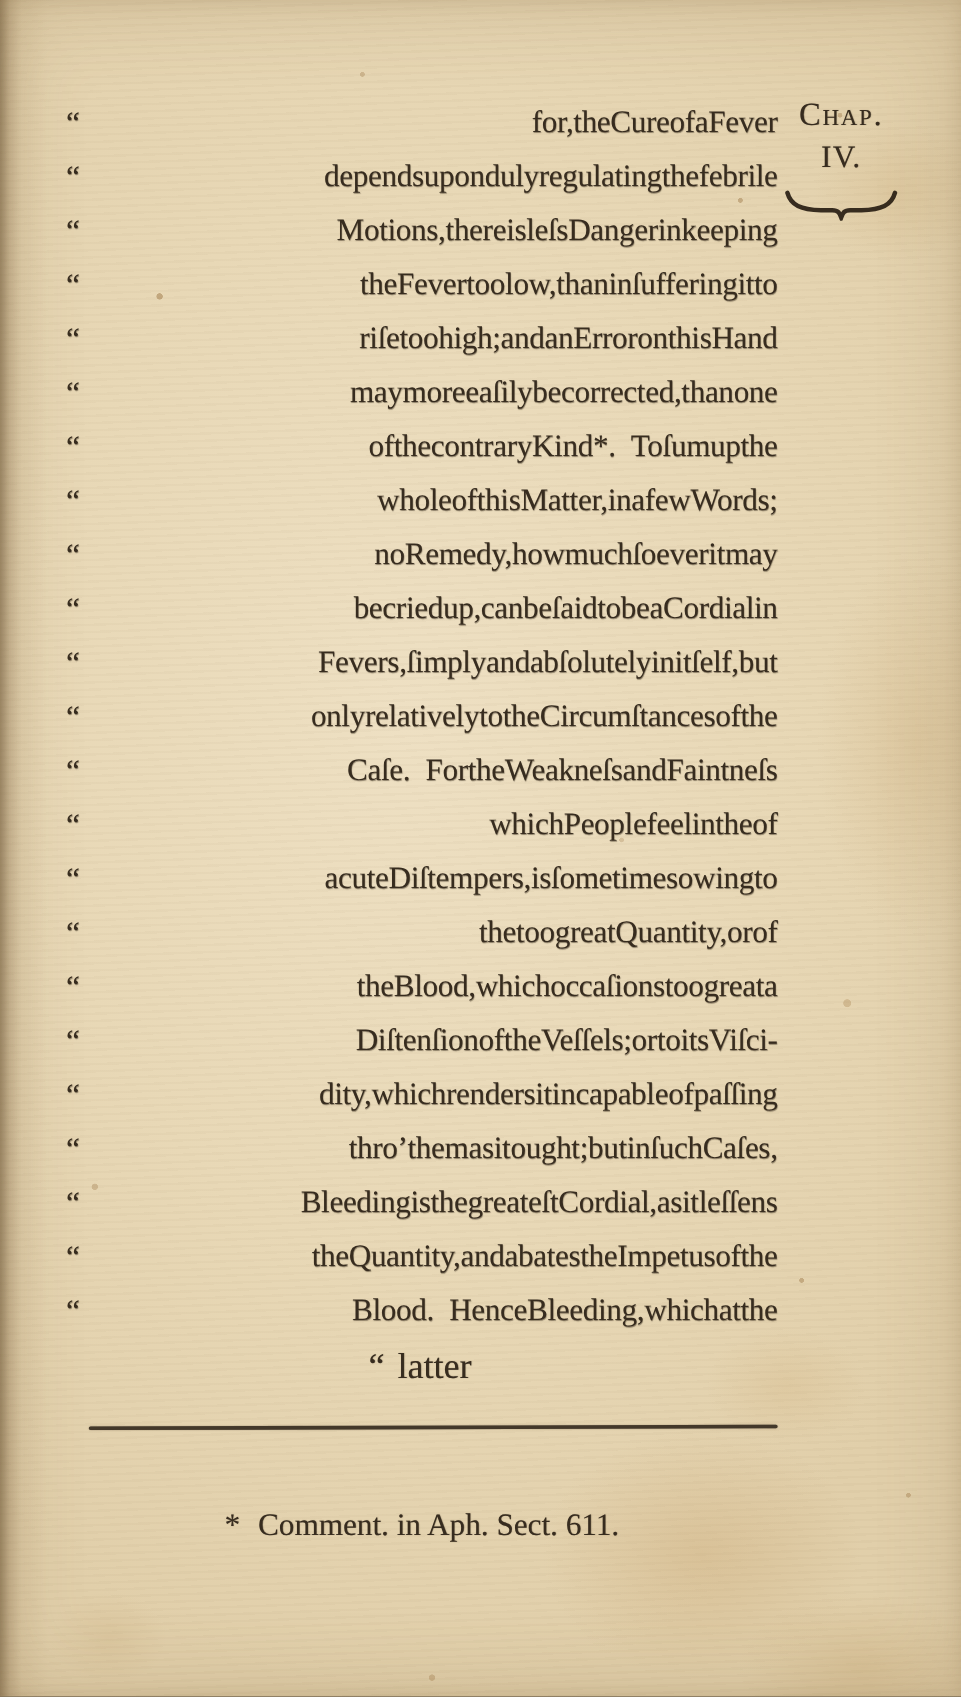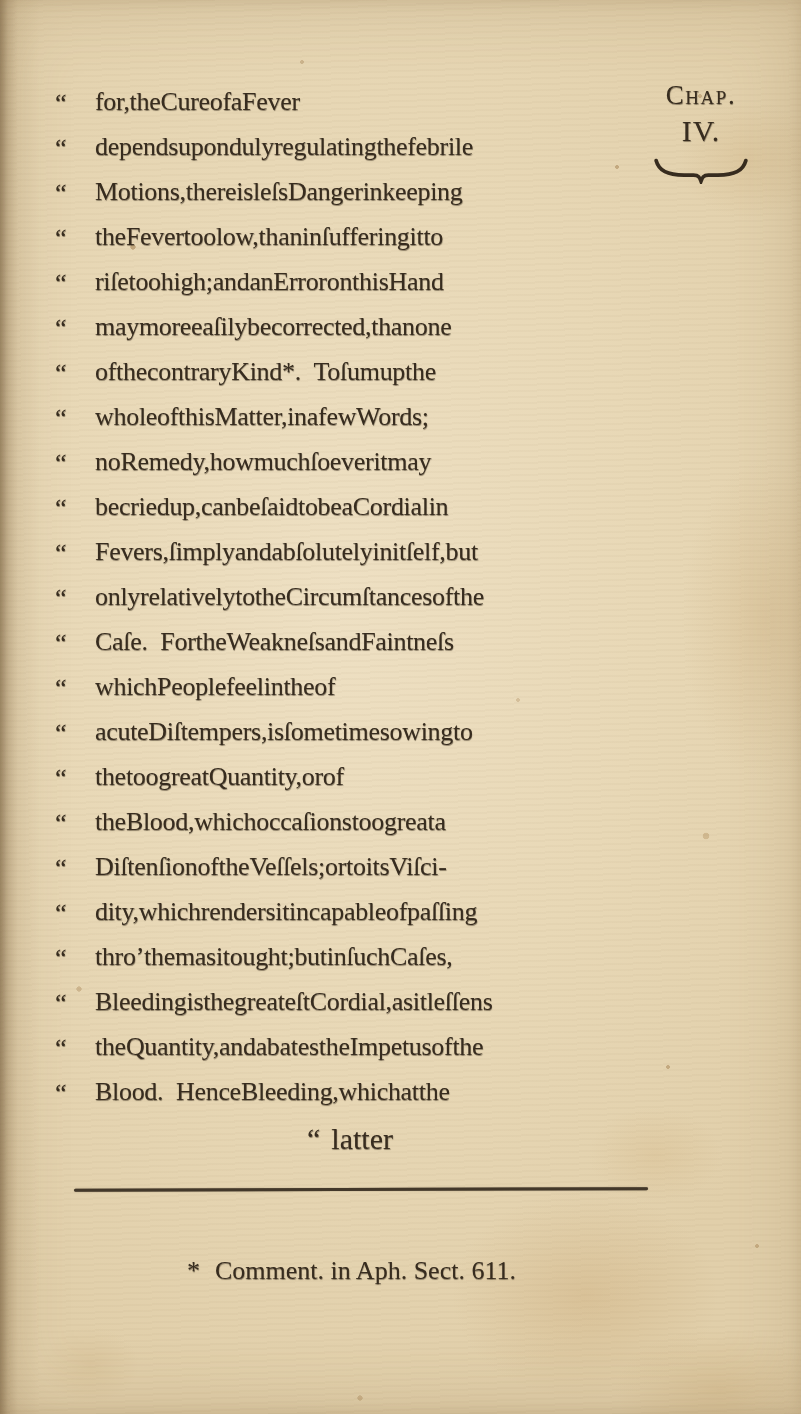--- a/index.html
+++ b/index.html
@@ -34,27 +34,27 @@
       rgba(190,168,130,.18) 18px, rgba(210,190,150,0) 40px);}
   .vignette{position:absolute;inset:0;pointer-events:none;
     box-shadow:inset 0 0 70px rgba(130,100,60,.24), inset 0 0 14px rgba(130,100,60,.18);}
   .ink{text-shadow:0.4px 0.5px 0.7px rgba(56,44,28,.5);}
 
   .pagenum{position:absolute;top:31px;left:55px;width:593px;text-align:center;
     font-size:29px;line-height:38px;letter-spacing:5px;}
 
   .margin-note{position:absolute;left:645px;top:80px;width:112px;text-align:center;}
   .chap{font-variant:small-caps;font-size:27px;line-height:30px;letter-spacing:1.5px;}
-  .numeral{font-size:30px;line-height:28px;margin-top:7px;letter-spacing:1px;}
+  .numeral{font-size:26px;line-height:28px;margin-top:7px;letter-spacing:1px;}
   .brace{display:block;margin:11px auto 0;width:100px;height:28px;}
 
   .bodytext{position:absolute;left:55px;top:79px;width:593px;}
   .bodyline{position:relative;height:45px;padding-left:40px;box-sizing:border-box;}
   .q{position:absolute;left:0;top:1px;font-size:26px;line-height:45px;letter-spacing:2px;}
-  .lt{display:flex;justify-content:flex-start;flex-wrap:nowrap;
+  .lt{display:flex;justify-content:flex-end;flex-wrap:nowrap;
     font-size:26px;line-height:45px;letter-spacing:-0.3px;}
   .w{white-space:pre;}
   .it{}
 
   .catchword{position:absolute;left:55px;top:1122px;width:590px;text-align:center;
     font-size:30px;line-height:34px;}
   .catchword .cq{margin-right:9px;letter-spacing:2px;}
 
   .rule{position:absolute;left:74px;top:1188px;width:574px;height:3px;background:#43382a;
     border-radius:2px;transform:rotate(-0.15deg);box-shadow:0 0 1px rgba(67,56,42,.7);}

